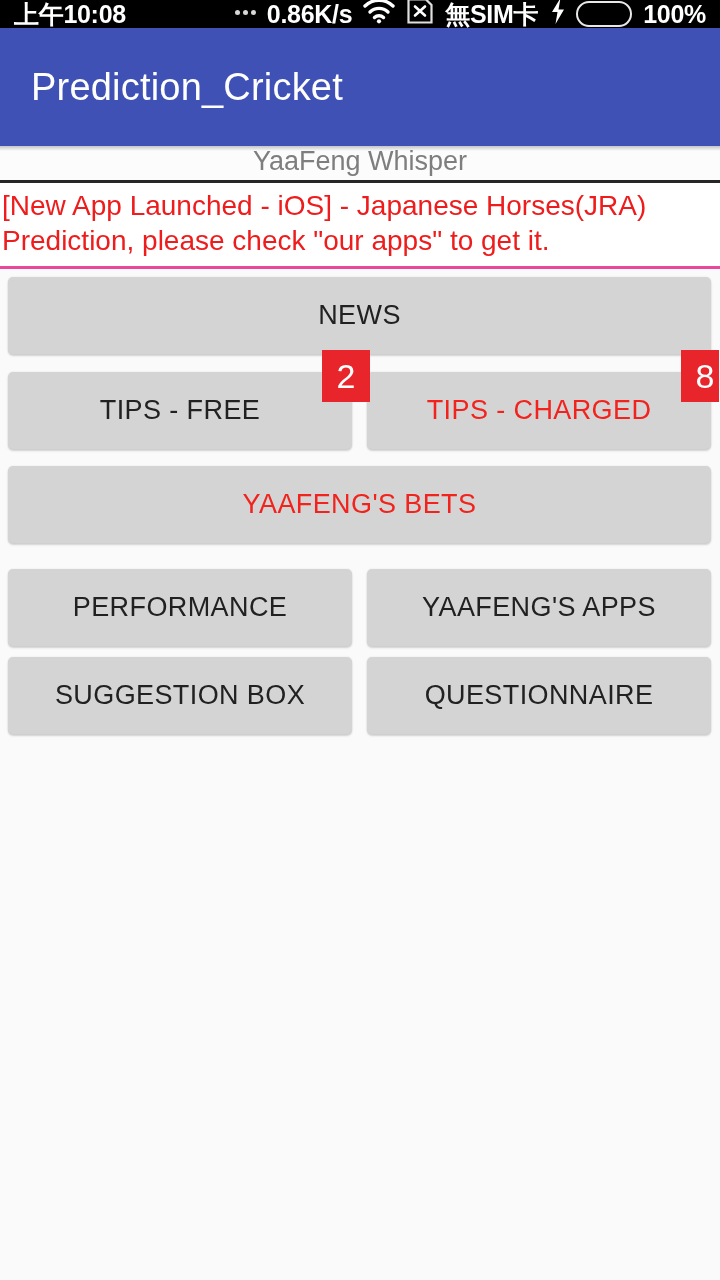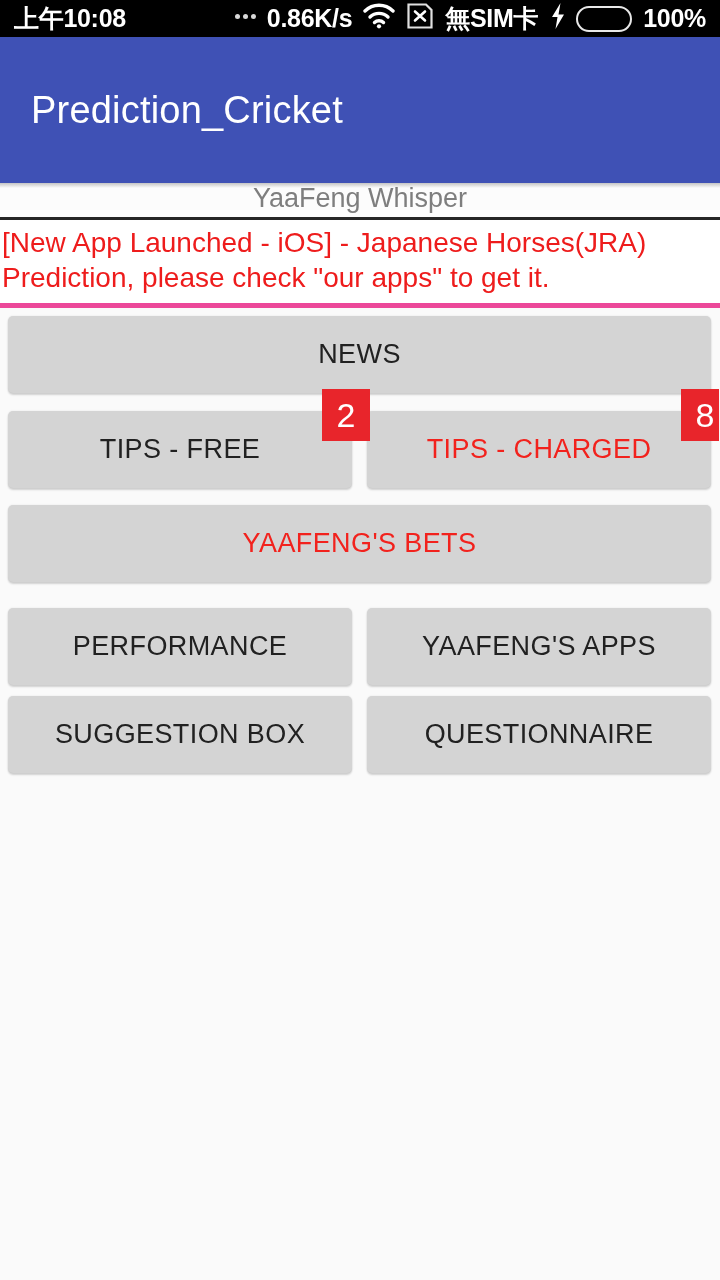--- a/index.html
+++ b/index.html
@@ -10,21 +10,21 @@
     width: 720px;
     height: 1280px;
     background: #fafafa;
     font-family: "Liberation Sans", "DejaVu Sans", sans-serif;
     overflow: hidden;
     position: relative;
   }
 
   
   .status-bar {
-    height: 37px;
+    height: 28px;
     background: #000000;
     color: #ffffff;
     display: flex;
     align-items: center;
     padding: 0 14px;
     box-sizing: border-box;
     font-size: 25px;
     font-weight: bold;
     letter-spacing: -0.3px;
   }
@@ -83,21 +83,21 @@
     background: #3ddc18;
     border-radius: 9px;
   }
   .battery-pct {
     font-size: 25px;
     font-weight: bold;
   }
 
   
   .app-bar {
-    height: 146px;
+    height: 118px;
     background: #3f51b5;
     display: flex;
     align-items: center;
     padding-left: 31px;
     box-sizing: border-box;
     position: relative;
   }
   .app-bar::after {
     content: "";
     position: absolute;
@@ -122,21 +122,21 @@
     box-sizing: border-box;
   }
   .subtitle-text {
     color: #7e7e7e;
     font-size: 27px;
   }
 
   
   .announcement {
     background: #ffffff;
-    border-bottom: 5px solid #ec4899;
+    border-bottom: 3px solid #ec4899;
     padding: 5px 2px 8px 2px;
     box-sizing: border-box;
     min-height: 72px;
   }
   .announcement-line {
     color: #ee1c1c;
     font-size: 28px;
     line-height: 35px;
     white-space: nowrap;
   }

